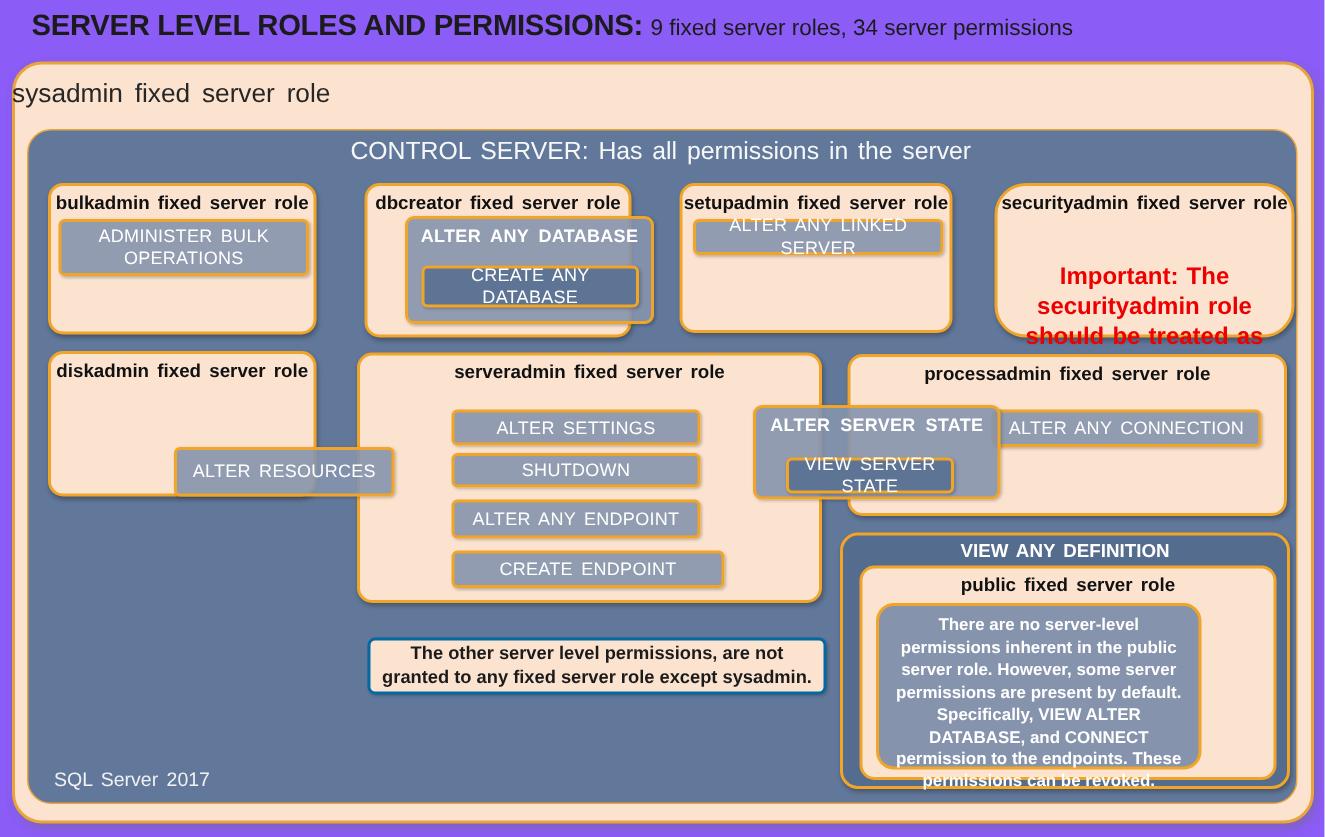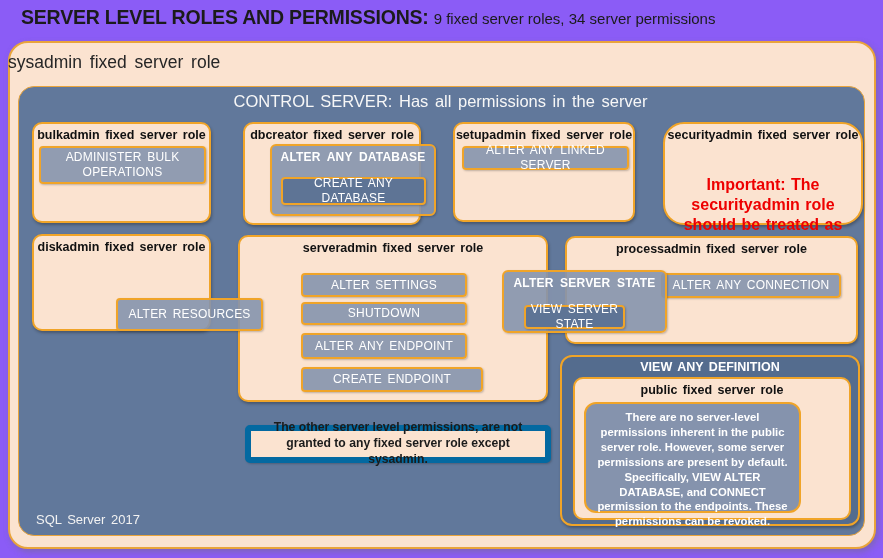--- a/index.html
+++ b/index.html
@@ -94,21 +94,21 @@
   .public-desc {
     position:absolute; left:9px; top:23px; width:217px; height:111px;
     background:#8593AD; border:2px solid #F0A428; border-radius:12px;
     box-sizing:border-box; padding:6px 7px;
     color:#fff; font-weight:bold; font-size:11.3px; line-height:1.32; text-align:center;
   }
 
   
   .footnote-box {
     left:245px; top:425px; width:306px; height:38px;
-    background:#FBE3D0; border:6px solid #0369a1; border-radius:5px;
+    background:#FBE3D0; border:2px solid #0369a1; border-radius:5px;
     box-sizing:border-box; display:flex; align-items:center; justify-content:center;
     font-size:12.2px; font-weight:bold; color:#1b1b1b; text-align:center;
     line-height:1.3; padding:0 6px; box-shadow:1px 1px 2px rgba(25,25,25,.25);
   }
 
   .footer-label { left:36px; top:512px; color:#f2f2f2; font-size:13px; word-spacing:2px; }
 </style>
 </head>
 <body>
 
@@ -161,21 +161,21 @@
 
   <div class="role-box" style="left:565px; top:236px; width:293px; height:108px;">
     <div class="role-title">processadmin fixed server role</div>
     <div class="perm" style="left:94px; top:35px; width:180px; height:25px;">ALTER ANY CONNECTION</div>
   </div>
 
   <div class="perm" style="left:116px; top:270px; width:147px; height:33px;margin-top:28px;">ALTER RESOURCES</div>
 
   <div class="perm-group" style="left:482px; top:270px; width:165px; height:63px;">
     <div class="perm-group-label">ALTER SERVER STATE</div>
-    <div class="perm perm-dark" style="left:20px; top:33px; width:101px; height:24px;">VIEW SERVER STATE</div>
+    <div class="perm perm-dark" style="left:20px; top:33px; width:112px; height:24px;">VIEW SERVER STATE</div>
   </div>
 
   <div class="abs footnote-box">The other server level permissions, are not granted to any fixed server role except sysadmin.</div>
 
   <div class="abs vad-box">
     <div class="vad-label">VIEW ANY DEFINITION</div>
     <div class="public-box">
       <div class="role-title">public fixed server role</div>
       <div class="public-desc">There are no server-level permissions inherent in the public server role. However, some server permissions are present by default. Specifically, VIEW ALTER DATABASE, and CONNECT permission to the endpoints. These permissions can be revoked.</div>
     </div>

